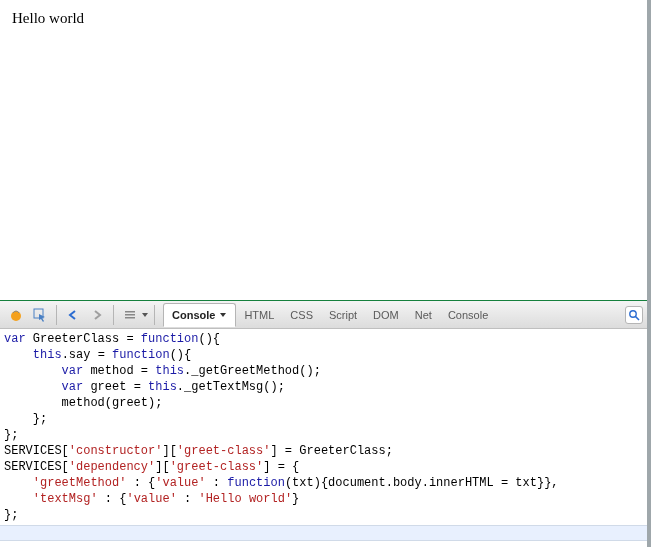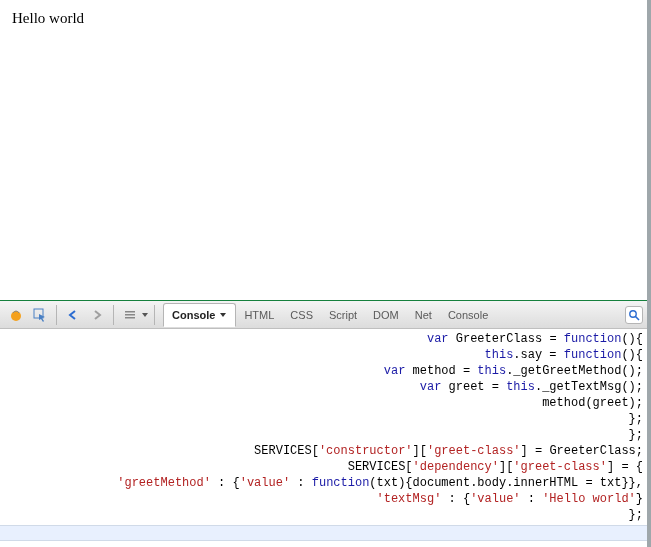--- a/index.html
+++ b/index.html
@@ -120,21 +120,20 @@
   }
   .fb-body {
     flex: 1;
     overflow: auto;
     font-family: Consolas, 'Courier New', monospace;
     font-size: 12px;
     line-height: 16px;
     padding: 2px 4px;
     color: #000;
     white-space: pre;
-    text-align: right;
   }
   .kw { color: #1a1aa6; }
   .str { color: #b22222; }
   .cmd-line {
     display: block;
     background: #e8f0fe;
     border-top: 1px solid #d0dae8;
     border-bottom: 1px solid #d0dae8;
     height: 16px;
     margin: 2px -4px;

